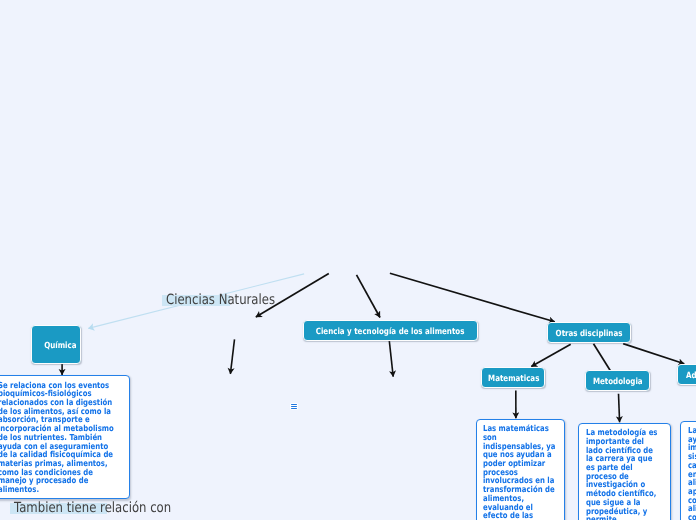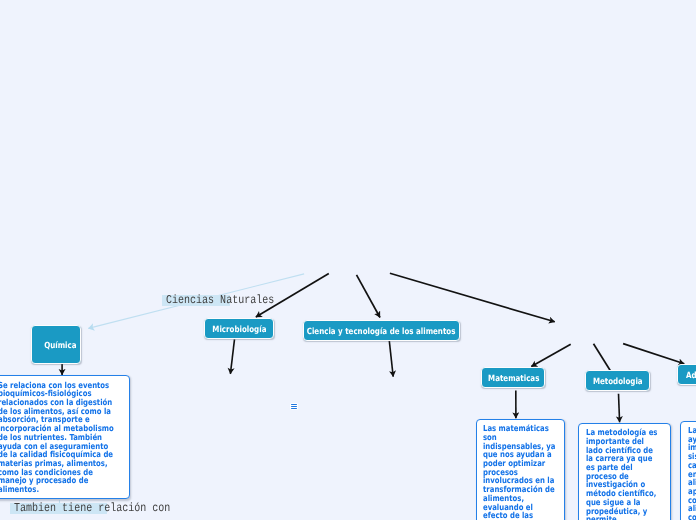--- a/index.html
+++ b/index.html
@@ -13,22 +13,22 @@
         box-shadow:0.5px 1px 1.2px rgba(90,100,120,0.35);white-space:nowrap;}
   .node > span{display:inline-block;transform:scaleX(0.835);}
   .node.root{background:#21497f;font-size:10.15px;padding-top:3px;}
   .node.lvl1{background:#1a9ac4;font-size:8.5px;padding-top:3.5px;}
   .detail{position:absolute;box-sizing:border-box;background:#fff;
           border:1.7px solid #2480e8;border-radius:4px;color:#1272e8;
           font-weight:bold;font-size:8.29px;line-height:8.7px;
           box-shadow:1px 1.5px 2px rgba(80,90,110,0.3);}
   .detail > span{display:block;transform:scaleX(0.835);transform-origin:left top;
                  width:calc(var(--cw) / 0.835);}
-  .tag{position:absolute;background:#cde6f5;color:#3f3f3f;font-size:12px;
-       white-space:nowrap;line-height:11px;font-family:Liberation Mono, monospace;}
+  .tag{position:absolute;background:#cde6f5;color:#3f3f3f;font-size:14px;
+       white-space:nowrap;line-height:11px;}
   .tag > span{display:inline-block;transform:scaleX(0.835);transform-origin:left center;margin-left:3.8px;}
   .handle{position:absolute;background:#fff;border-radius:2px;
           display:flex;flex-direction:column;justify-content:space-between;
           align-items:center;padding:1.1px 0;box-sizing:border-box;}
   .handle i{display:block;width:5.2px;height:1.2px;background:#2077e0;border-radius:0.6px;}
 </style>
 </head>
 <body>
 
 <div id="canvas">
@@ -54,28 +54,28 @@
     <line x1="515.8" y1="390.5" x2="515.9" y2="418.2" stroke="#121212" stroke-width="1.6" marker-end="url(#arw)"></line>
     <line x1="618.5" y1="393.7" x2="619.6" y2="422.2" stroke="#121212" stroke-width="1.6" marker-end="url(#arw)"></line>
     <line x1="59.5" y1="500.3" x2="59.5" y2="510" stroke="#bfdff1" stroke-width="1.1"></line>
   </svg>
 
 
   <div class="node lvl1" style="left:31px;top:325.1px;width:49.5px;height:39px;justify-content:flex-end;">
       <span>Química</span>
     </div>
 
-  <div class="node lvl1" style="left:204px;top:317.8px;width:70.3px;height:21.3px;">
-      <span>Microbiología</span>
-    </div>
 
-  <div class="node lvl1" style="left:303px;top:319.5px;width:157px;height:21px;">
+  <div class="node lvl1" style="left:303px;top:319.5px;width:175px;height:21px;">
       <span>Ciencia y tecnología de los alimentos</span>
     </div>
 
+  <div class="node lvl1" style="left:547.3px;top:322.2px;width:83.5px;height:20.9px;">
+      <span>Otras disciplinas</span>
+    </div>
 
   <div class="node lvl1" style="left:481.4px;top:367.1px;width:64px;height:21.1px;">
       <span>Matematicas</span>
     </div>
 
   <div class="node lvl1" style="left:584.5px;top:370px;width:65.7px;height:21.1px;text-align:center;">
       <span>Metodologia</span>
     </div>
 
   <div class="node lvl1" style="left:677.3px;top:363.7px;width:78.4px;height:21px;">

